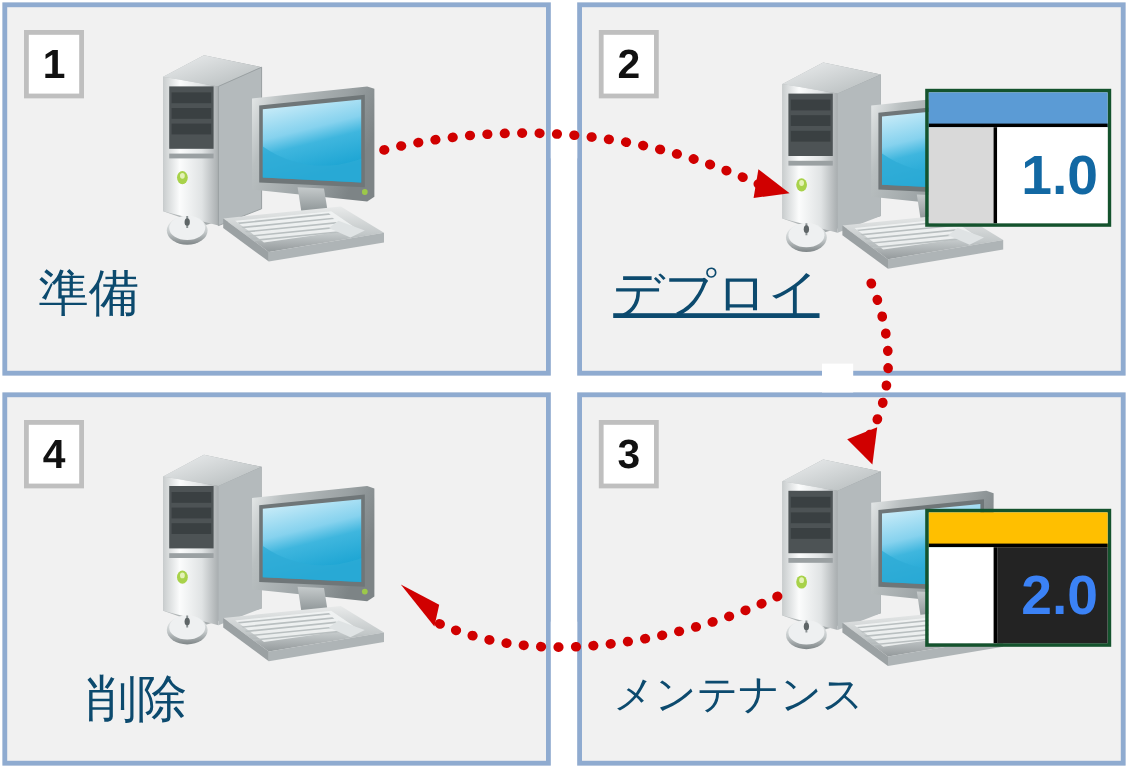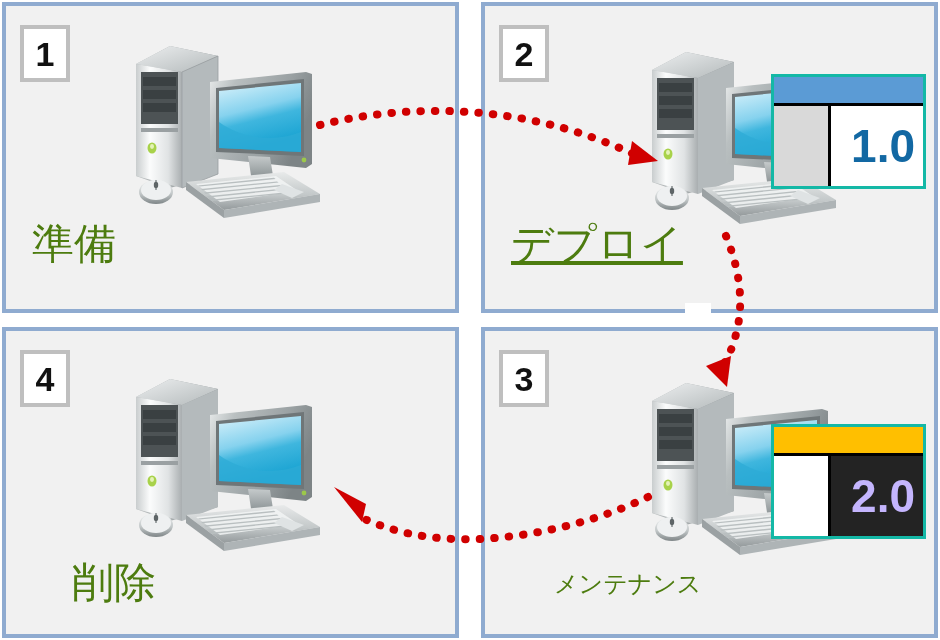--- a/index.html
+++ b/index.html
@@ -15,50 +15,50 @@
   #panel-4{left:2px;  top:327px; width:457px;height:311px;}
   #panel-3{left:481px;top:327px; width:457px;height:311px;}
 
   
   .badge{position:absolute;left:14px;top:19px;width:50px;height:57px;
          background:#ffffff;border:4px solid #bfbfbf;box-sizing:border-box;
          display:flex;align-items:center;justify-content:center;
          font-size:34px;font-weight:bold;color:#111111;line-height:1;}
 
   
-  .caption{position:absolute;left:26px;color:#4d7c0f;line-height:1;white-space:nowrap;}
+  .caption{position:absolute;left:26px;color:#0c4a6e;line-height:1;white-space:nowrap;}
   .cap-lg{font-size:42px;}
-  .cap-sm{font-size:24px;margin-left:43px;}
+  .cap-sm{font-size:34px;}
   #cap-1{bottom:44px;}
   #cap-2{left:508px;bottom:44px;}
   #cap-4{bottom:30px;margin-left:40px;}
   #cap-3{left:508px;bottom:38px;}
 
   
   .computer{position:absolute;width:200px;height:190px;}
   .computer svg{width:100%;height:100%;display:block;}
 
   
-  .vwin{position:absolute;border:3px solid #14b8a6;box-sizing:border-box;
+  .vwin{position:absolute;border:3px solid #14532d;box-sizing:border-box;
         display:flex;flex-direction:column;}
   .vwin .vhead{height:26px;flex:0 0 26px;border-bottom:3px solid #000;}
   .vwin .vbody{flex:1;display:flex;}
   .vwin .vside{flex:0 0 36%;border-right:3px solid #000;}
   .vwin .vmain{flex:1;display:flex;align-items:center;justify-content:flex-end;
                padding-right:8px;font-size:46px;font-weight:bold;line-height:1;}
 
   #vwin-1{left:771px;top:74px;width:155px;height:115px;}
   #vwin-1 .vhead{background:#5b9bd5;}
   #vwin-1 .vside{background:#d9d9d9;}
   #vwin-1 .vmain{background:#ffffff;color:#1268a3;}
 
   #vwin-2{left:771px;top:424px;width:155px;height:115px;}
   #vwin-2 .vhead{background:#ffbf00;}
   #vwin-2 .vside{background:#ffffff;}
-  #vwin-2 .vmain{background:#232323;color:#c4b5fd;}
+  #vwin-2 .vmain{background:#232323;color:#3b82f6;}
 
   
   #arrows{position:absolute;left:0;top:0;width:940px;height:640px;pointer-events:none;}
 </style>
 </head>
 <body>
 
 <div id="stage">
 
   <div class="panel" id="panel-1">

